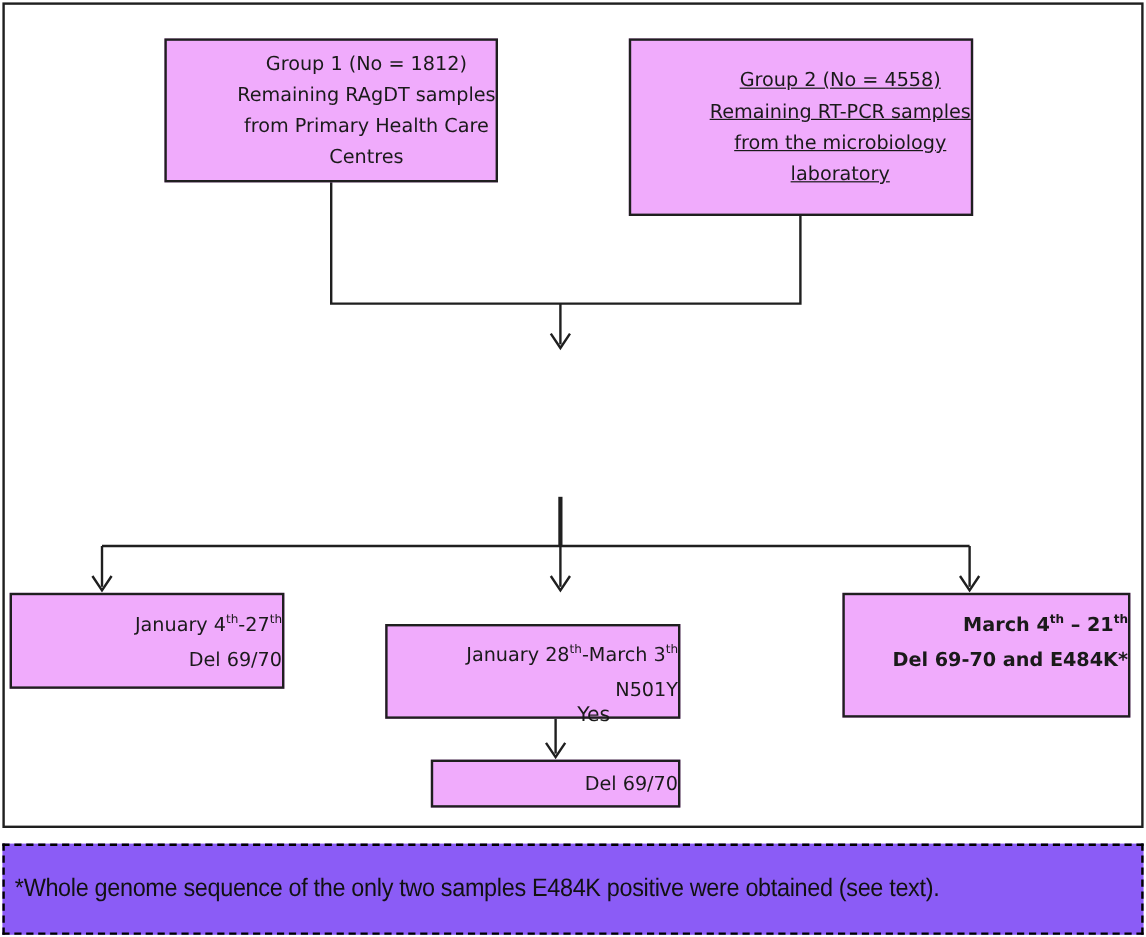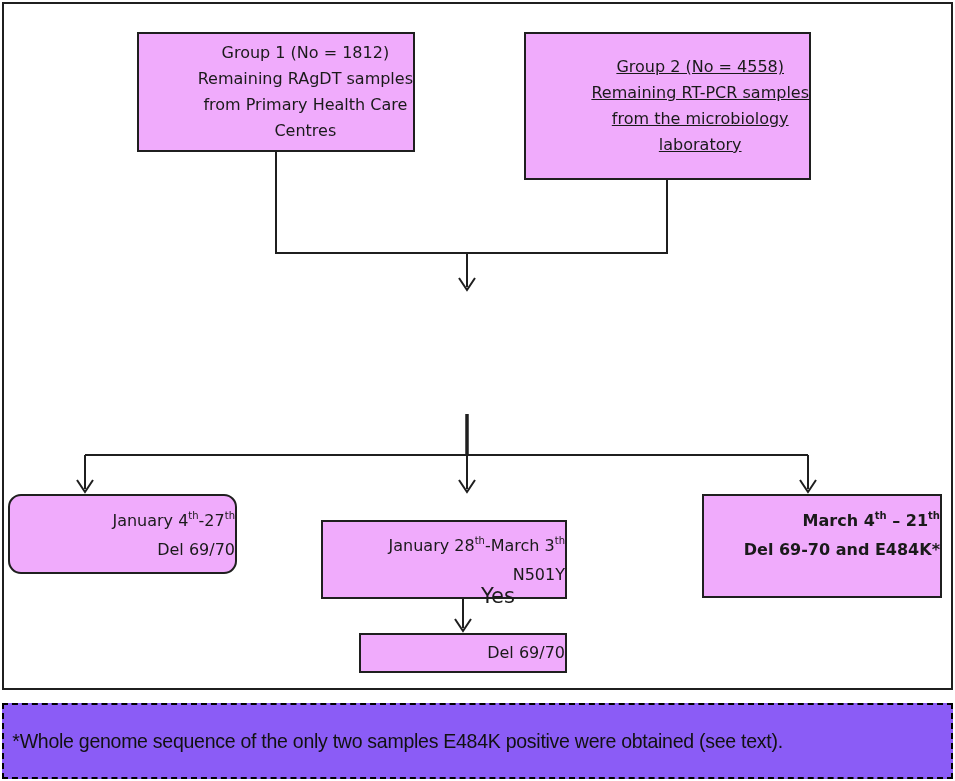--- a/index.html
+++ b/index.html
@@ -15,21 +15,21 @@
   .box{
     position:absolute;border:2px solid #1f1f1f;background:#f0abfc;box-sizing:border-box;
     display:flex;flex-direction:column;align-items:flex-end;justify-content:center;
     text-align:center;font-size:16px;line-height:26px;
   }
   .pre{white-space:pre-line;}
   .branch-line{line-height:30px;}
   .branch-line2{line-height:27px;}
   .sup{font-size:10px;line-height:0;position:relative;top:-7px;}
   .right-branch{justify-content:flex-start;padding-top:10px;font-weight:bold;}
-  .yes-label{position:absolute;left:481px;top:586px;font-size:21px;line-height:20px;}
+  .yes-label{position:absolute;left:481px;top:586px;font-size:17px;line-height:20px;}
   .footnote-box{
     position:absolute;left:2px;top:703px;width:951px;height:76px;
     border:2px dashed #000000;box-sizing:border-box;background:#8b5cf6;
     display:flex;align-items:center;
   }
   .footnote-text{
     font-family:"Liberation Sans",sans-serif;font-size:21px;letter-spacing:-0.3px;
     transform:scaleX(0.93);transform-origin:0 50%;
     padding-left:9px;white-space:nowrap;color:#111;
   }
@@ -73,21 +73,21 @@
   </div>
 
   <div class="box" style="left:524px;top:32px;width:287px;height:148px;text-decoration:underline;">
     <div class="pre">Group 2 (No = 4558)
 Remaining RT-PCR samples
 from the microbiology
 laboratory</div>
   </div>
 
 
-  <div class="box" style="left:8px;top:494px;width:229px;height:80px;border-radius:13px;">
+  <div class="box" style="left:8px;top:494px;width:229px;height:80px;">
     <div class="branch-line"><span>January 4</span><span class="sup">th</span><span>-27</span><span class="sup">th</span></div>
     <div class="branch-line2">Del 69/70</div>
   </div>
 
   <div class="box" style="left:321px;top:520px;width:246px;height:79px;">
     <div class="branch-line"><span>January 28</span><span class="sup">th</span><span>-March 3</span><span class="sup">th</span></div>
     <div class="branch-line2">N501Y</div>
   </div>
 
   <div class="box right-branch" style="left:702px;top:494px;width:240px;height:104px;">

